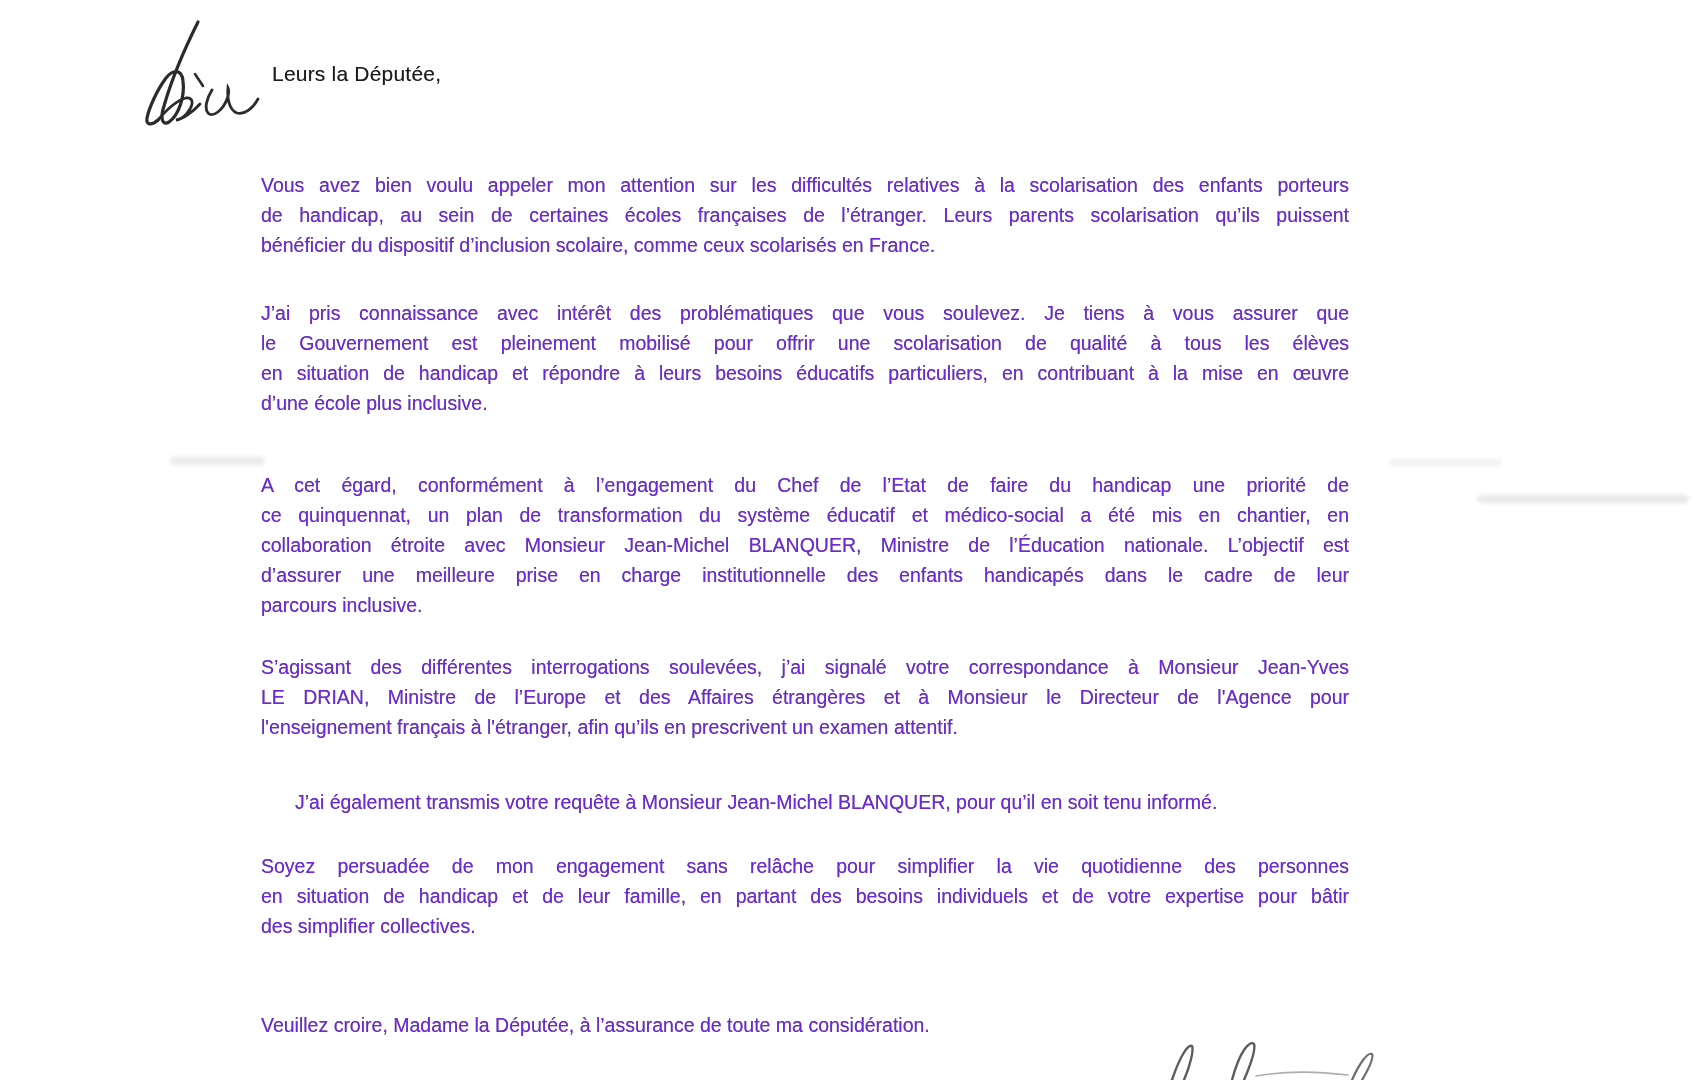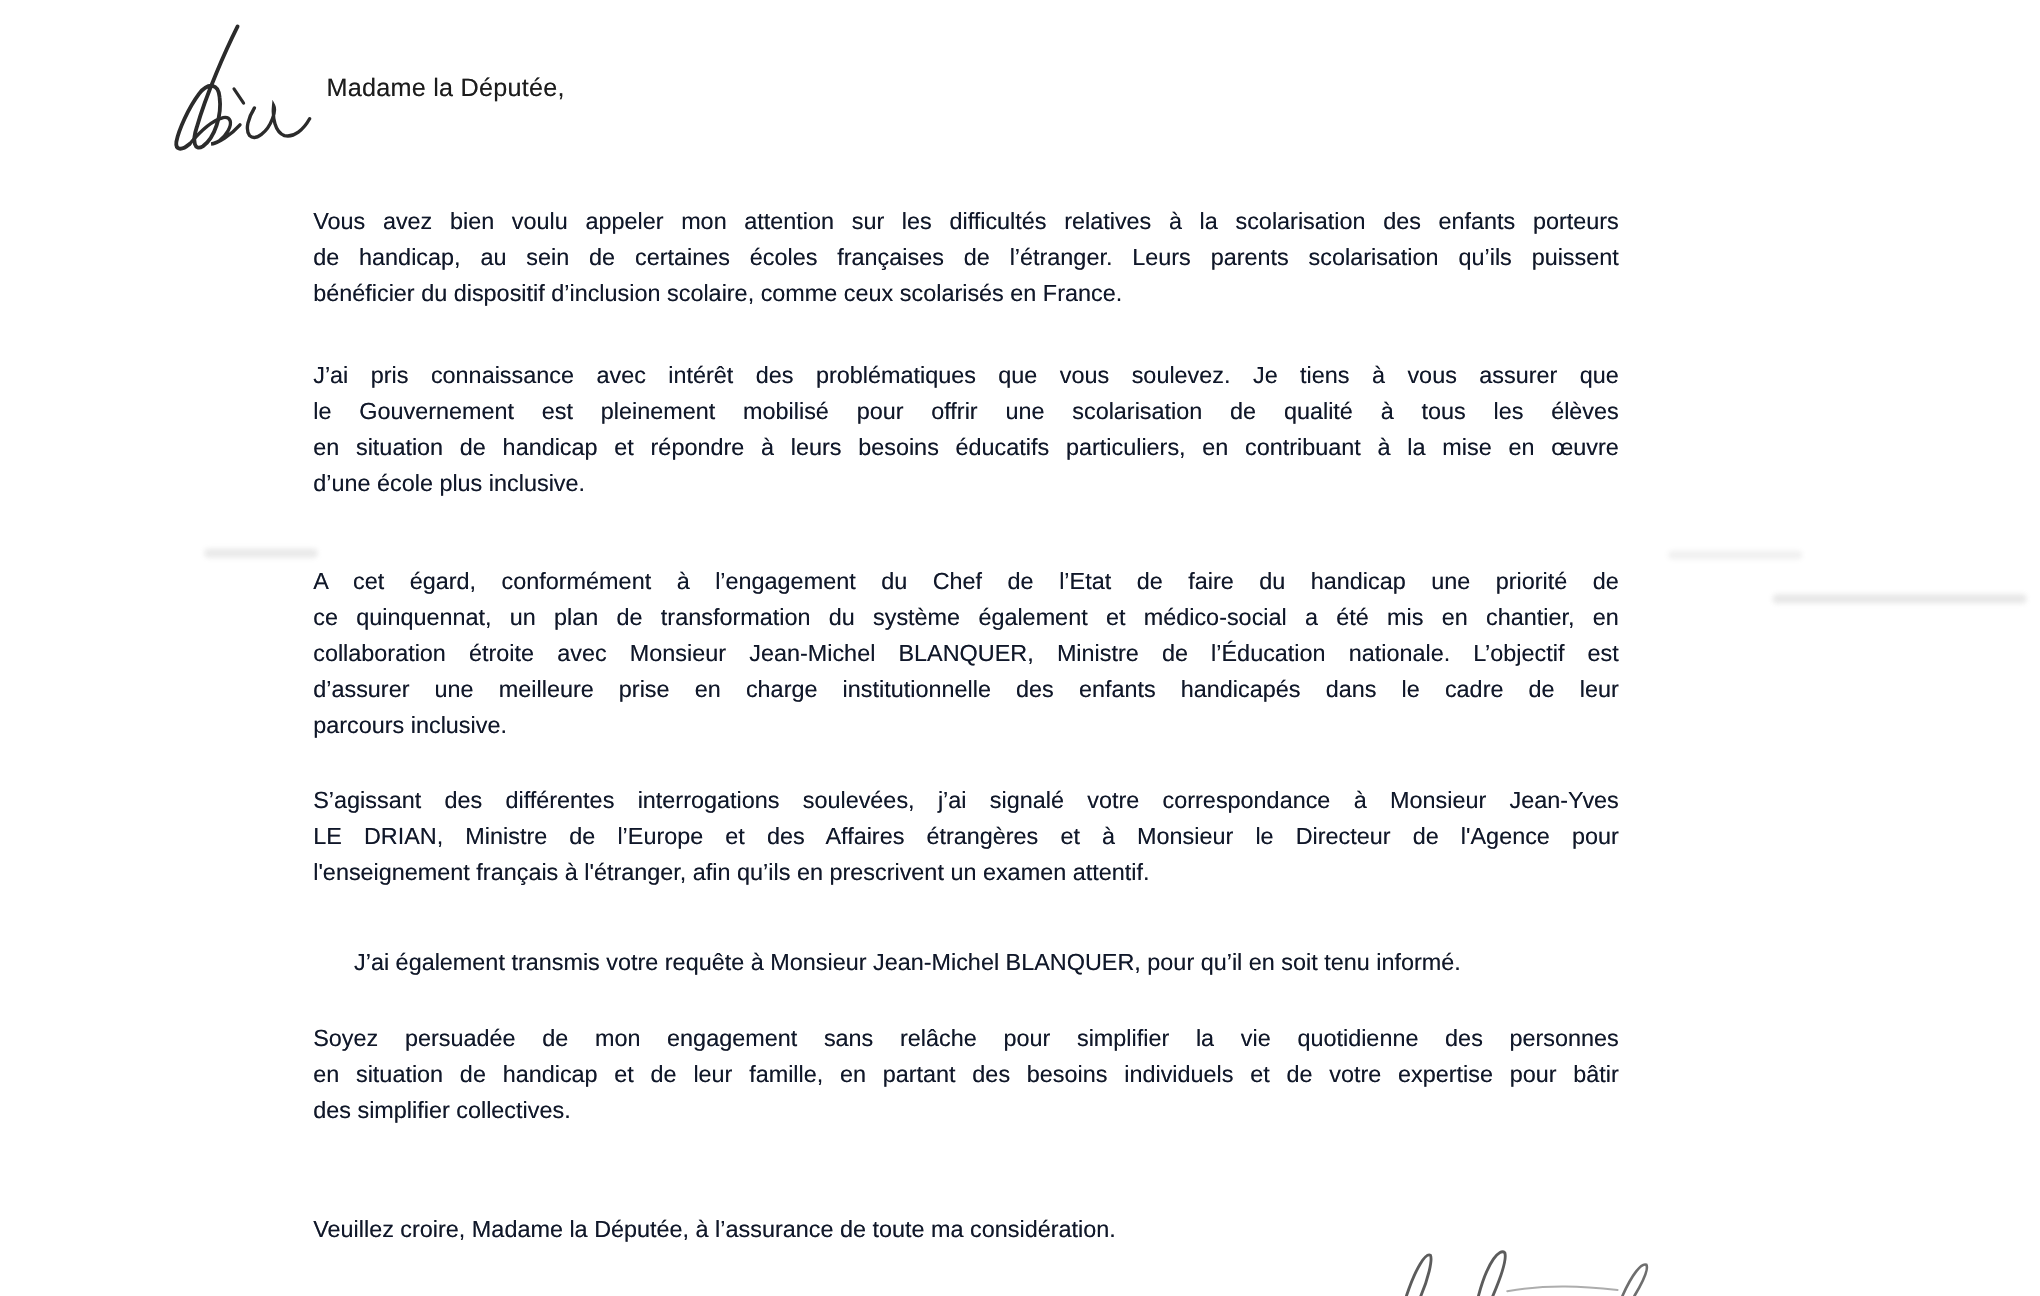--- a/index.html
+++ b/index.html
@@ -42,21 +42,21 @@
   .p6 { top: 977px; margin-top: 33px; }
   .line {
     font-size: 19.5px;
     line-height: 30px;
     height: 30px;
     text-align: justify;
     text-align-last: justify;
     text-justify: inter-word;
     white-space: normal;
     overflow: visible;
-    color: #0f172a;
+    color: #6d28d9;
   }
   .line.last {
     text-align: left;
     text-align-last: left;
   }
   
   .line, .salutation { text-shadow: 0 0 0.4px rgba(30,30,30,0.55); }
 
   .handwriting {
     position: absolute;
@@ -89,37 +89,37 @@
 
   <svg class="handwriting" viewBox="0 0 160 130" aria-hidden="true">
     <g fill="none" stroke="#2b2b2b" stroke-linecap="round">
       <path stroke-width="3.2" d="M86,6 C76,26 60,62 52,90 C48,102 50,110 57,106 C67,99 73,80 71,65 C70,54 62,52 54,62 C45,74 37,92 35,102 C34,109 39,110 46,104"></path>
       <path stroke-width="2.8" d="M46,104 C56,92 66,84 74,82 C80,81 82,86 78,93 C74,100 68,104 64,104 C70,103 80,97 88,88"></path>
       <path stroke-width="2.6" d="M83,58 L91,70"></path>
       <path stroke-width="2.8" d="M100,74 C95,82 92,92 96,97 C101,102 111,94 115,83 C117,78 117,74 116,72 C115,82 117,94 125,97 C133,99 141,92 146,83"></path>
     </g>
   </svg>
 
-  <div class="salutation">Madame la Députée,</div>
+  <div class="salutation">Leurs la Députée,</div>
 
   <div class="letter-body" id="letter-body">
       <div class="paragraph p0">
         <div class="line">Vous avez bien voulu appeler mon attention sur les difficultés relatives à la scolarisation des enfants porteurs</div>
         <div class="line">de handicap, au sein de certaines écoles françaises de l’étranger. Leurs parents scolarisation qu’ils puissent</div>
         <div class="line last">bénéficier du dispositif d’inclusion scolaire, comme ceux scolarisés en France.</div>
       </div>
       <div class="paragraph p1">
         <div class="line">J’ai pris connaissance avec intérêt des problématiques que vous soulevez. Je tiens à vous assurer que</div>
         <div class="line">le Gouvernement est pleinement mobilisé pour offrir une scolarisation de qualité à tous les élèves</div>
         <div class="line">en situation de handicap et répondre à leurs besoins éducatifs particuliers, en contribuant à la mise en œuvre</div>
         <div class="line last">d’une école plus inclusive.</div>
       </div>
       <div class="paragraph p2">
         <div class="line">A cet égard, conformément à l’engagement du Chef de l’Etat de faire du handicap une priorité de</div>
-        <div class="line">ce quinquennat, un plan de transformation du système également et médico-social a été mis en chantier, en</div>
+        <div class="line">ce quinquennat, un plan de transformation du système éducatif et médico-social a été mis en chantier, en</div>
         <div class="line">collaboration étroite avec Monsieur Jean-Michel BLANQUER, Ministre de l’Éducation nationale. L’objectif est</div>
         <div class="line">d’assurer une meilleure prise en charge institutionnelle des enfants handicapés dans le cadre de leur</div>
         <div class="line last">parcours inclusive.</div>
       </div>
       <div class="paragraph p3">
         <div class="line">S’agissant des différentes interrogations soulevées, j’ai signalé votre correspondance à Monsieur Jean-Yves</div>
         <div class="line">LE DRIAN, Ministre de l’Europe et des Affaires étrangères et à Monsieur le Directeur de l'Agence pour</div>
         <div class="line last">l'enseignement français à l'étranger, afin qu’ils en prescrivent un examen attentif.</div>
       </div>
       <div class="paragraph p4">

